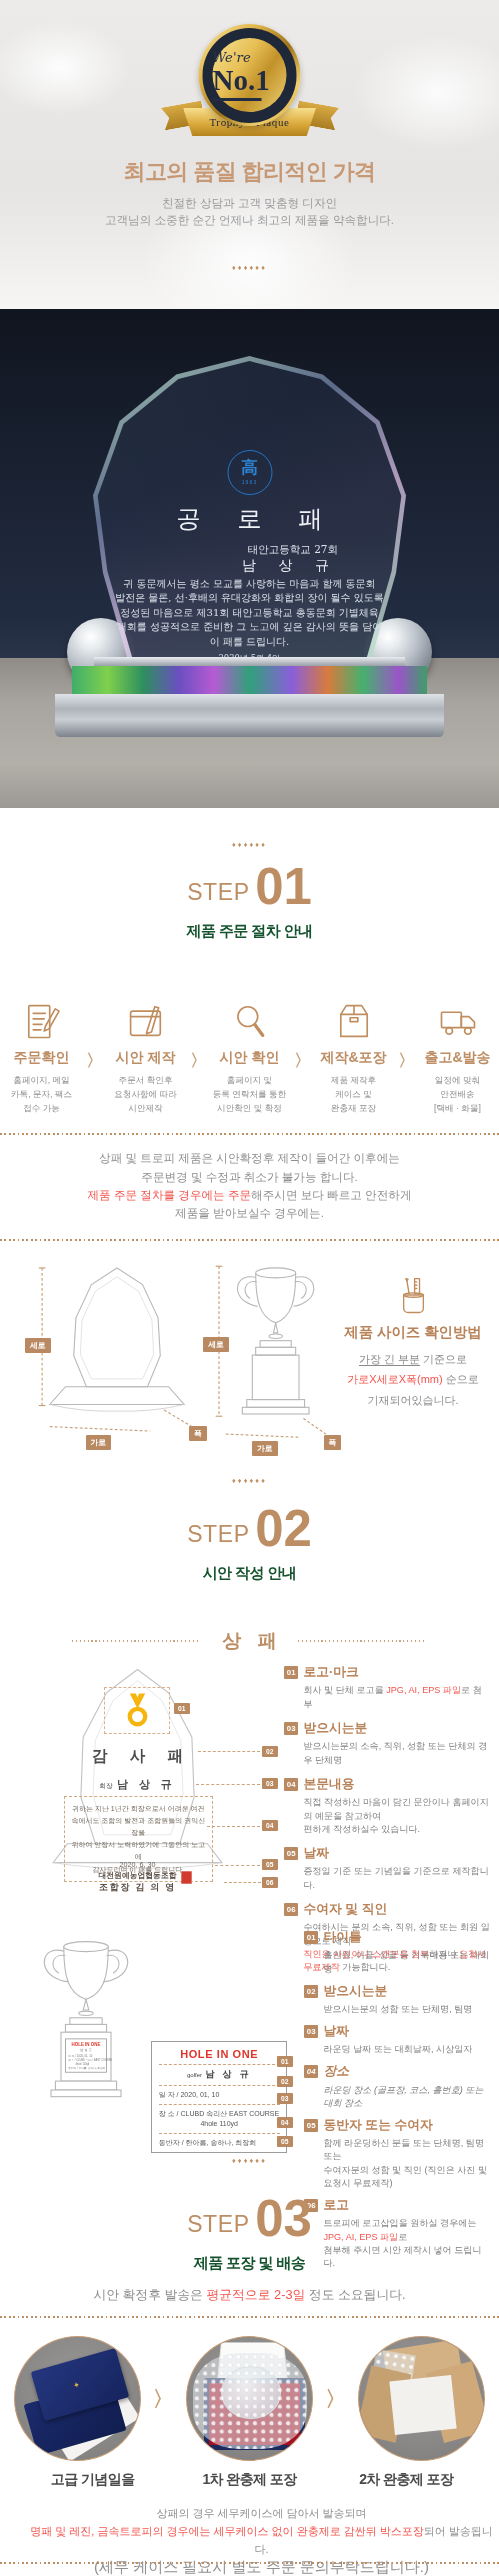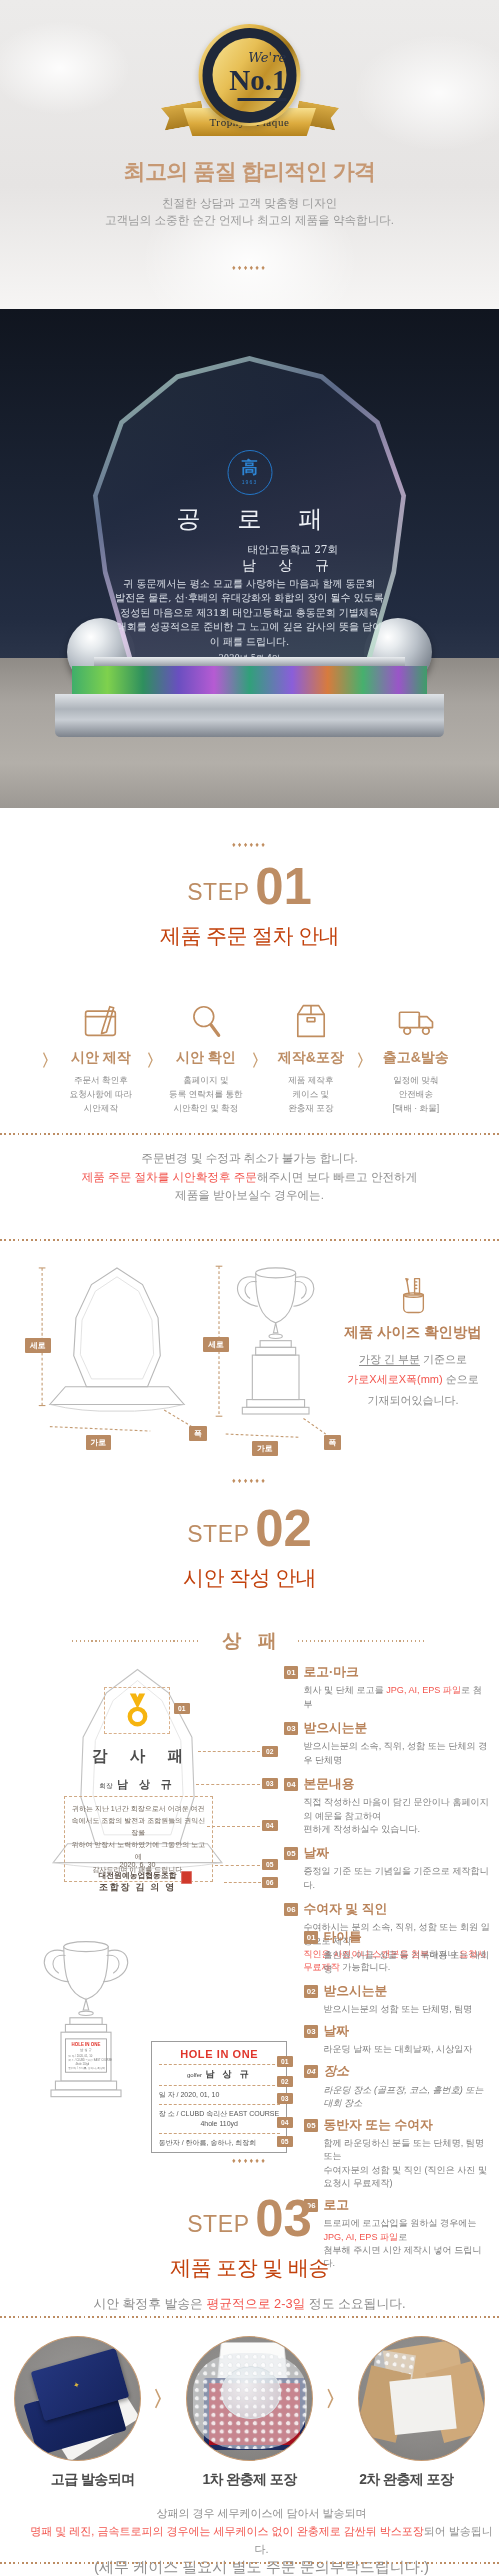--- a/index.html
+++ b/index.html
@@ -16,21 +16,21 @@
     radial-gradient(ellipse 122px 83px at 88% 30%, rgba(255,255,255,.85), rgba(255,255,255,0) 70%),
     radial-gradient(ellipse 144px 111px at 50% 85%, rgba(255,255,255,.9), rgba(255,255,255,0) 75%),
     linear-gradient(180deg,#ecebea 0%,#e6e4e3 60%,#f6f5f4 100%);}
   .badge{position:absolute;left:50%;top:24.4px;transform:translateX(-50%);width:189px;text-align:center;}
   .medal{position:relative;width:102px;height:102px;margin:0 auto;border-radius:50%;z-index:2;
     background:linear-gradient(135deg,#f9e9a8 0%,#e3b84d 28%,#9e7418 55%,#f0cf6f 78%,#c9992f 100%);
     box-shadow:0 2.8px 6.7px rgba(0,0,0,.22);}
   .medal-ring{position:absolute;inset:3.9px;border-radius:50%;background:#1f2839;}
   .medal-core{position:absolute;inset:14px;border-radius:50%;
     background:linear-gradient(125deg,#f7e292 0%,#e7bf55 38%,#c2922a 62%,#edd273 100%);
-    display:flex;flex-direction:column;align-items:flex-end;justify-content:center;}
+    display:flex;flex-direction:column;align-items:flex-start;justify-content:center;}
   .were{font-family:"DejaVu Serif",serif;font-style:italic;font-size:13.3px;color:#27324a;}
   .no1{font-family:"Liberation Serif",serif;font-weight:bold;font-size:29px;color:#222c42;line-height:1.05;}
   .no1-u{width:49px;height:2.2px;background:#222c42;margin-top:2.8px;}
   .ribbon{position:relative;margin:-18.3px auto 0;width:175px;height:28px;z-index:1;}
   .ribbon-tail{position:absolute;top:-4.4px;width:41px;height:23px;background:linear-gradient(180deg,#d8ab45,#a97c20);}
   .ribbon-tail.left{left:0;clip-path:polygon(100% 0,100% 100%,0 100%,16% 50%,0 0);transform:rotate(-10deg);}
   .ribbon-tail.right{right:0;clip-path:polygon(0 0,0 100%,100% 100%,84% 50%,100% 0);transform:rotate(10deg);}
   .ribbon-center{position:absolute;left:21px;right:21px;top:0;bottom:0;
     background:linear-gradient(180deg,#f7df8d,#dcab3e 55%,#b5841f);
     clip-path:polygon(0 0,100% 0,93% 100%,7% 100%);
@@ -85,21 +85,21 @@
     border-radius:0 0 5.5px 5.5px;}
 
   
   .sep1{height:57px;} .sep1 .diamonds{position:absolute;left:0;right:0;top:32px;}
   .sep2{height:33px;} .sep2 .diamonds{position:absolute;left:0;right:0;top:1.1px;}
   .sep3{height:42px;} .sep3 .diamonds{position:absolute;left:0;right:0;top:0px;}
   .stephead{text-align:center;}
   .stephead .row{display:flex;justify-content:center;align-items:flex-end;gap:5.5px;}
   .step-word{font-size:23px;color:#bd8d64;letter-spacing:0.6px;line-height:1;padding-bottom:4.4px;}
   .step-num{font-size:51px;font-weight:bold;color:#bd8d64;line-height:0.82;}
-  .step-title{font-size:21px;font-weight:normal;color:#c2410c;letter-spacing:-0.6px;margin-top:14.4px;}
+  .step-title{font-size:15px;font-weight:bold;color:#14532d;letter-spacing:-0.6px;margin-top:14.4px;}
   .sh1{height:128px;padding-top:1.1px;} .sh2{height:119px;} .sh3{height:118px;}
   .step3-note{margin-top:13.3px;font-size:12.8px;color:#8b8b8b;}
 
   
   .steps{height:136px;display:flex;justify-content:center;align-items:flex-start;gap:3.3px;padding-top:3.3px;}
   .step-item{width:84px;text-align:center;}
   .step-icon{height:47px;display:flex;align-items:center;justify-content:center;color:#c08d5f;}
   .step-label{font-size:14px;font-weight:bold;color:#bd8d64;margin-top:4.4px;}
   .step-desc{font-size:8.6px;line-height:14px;color:#8b8b8b;margin-top:6.7px;}
   .step-chev{width:14.4px;font-size:16.6px;color:#c99f73;font-weight:bold;align-self:flex-start;margin-top:53px;}
@@ -262,20 +262,36 @@
 
   <section class="stephead sh1">
     <div class="row">
       <span class="step-word">STEP</span>
       <span class="step-num">01</span>
     </div>
     <div class="step-title">제품 주문 절차 안내</div>
   </section>
 
   <section class="steps">
+    <div class="step-item">
+      <div class="step-icon">
+        <svg width="44" height="44" viewBox="0 0 80 80" fill="none" stroke="currentColor" stroke-width="3" stroke-linecap="round" stroke-linejoin="round">
+          <rect x="16" y="12" width="38" height="58" rx="2"></rect>
+            <line x1="24" y1="26" x2="46" y2="26"></line>
+            <line x1="24" y1="36" x2="44" y2="36"></line>
+            <line x1="24" y1="46" x2="40" y2="46"></line>
+            <line x1="24" y1="56" x2="38" y2="56"></line>
+          <path d="M46 50 L64 18 L71 22 L53 54 L44 58 Z"></path>
+        </svg>
+      </div>
+      <div class="step-label">주문확인</div>
+      <div class="step-desc pre">홈페이지, 메일
+카톡, 문자, 팩스
+접수 가능</div>
+    </div>
     <div class="step-chev">〉</div>
     <div class="step-item">
       <div class="step-icon">
         <svg width="44" height="44" viewBox="0 0 80 80" fill="none" stroke="currentColor" stroke-width="3" stroke-linecap="round" stroke-linejoin="round">
           <rect x="12" y="22" width="54" height="44" rx="4"></rect>
             <line x1="12" y1="32" x2="66" y2="32"></line>
           <path d="M42 58 L56 14 L63 16 L50 60 L41 63 Z"></path>
         </svg>
       </div>
       <div class="step-label">시안 제작</div>
@@ -324,22 +340,23 @@
       <div class="step-label">출고&amp;발송</div>
       <div class="step-desc pre">일정에 맞춰
 안전배송
 [택배 · 화물]</div>
     </div>
   </section>
 
   <div class="divider"></div>
 
   <section class="order-note">
+    <div>상패 및 트로피 제품은 시안확정후 제작이 들어간 이후에는</div>
     <div>주문변경 및 수정과 취소가 불가능 합니다.</div>
-    <div><span class="red">제품 주문 절차를 시안확정후 주문</span><span>해주시면 보다 빠르고 안전하게</span></div>
+    <div><span class="red">제품 주문 절차를 경우에는 주문</span><span>해주시면 보다 빠르고 안전하게</span></div>
     <div>제품을 받아보실수 경우에는.</div>
   </section>
 
   <div class="divider"></div>
 
   <section class="size-guide">
     <div class="sk-wrap" style="left:30.5px;top:19px;width:172px;height:189px;">
       <svg width="172" height="189" viewBox="0 0 310 340">
         <g fill="none" stroke="#b8b8b8" stroke-width="2">
           <polygon points="155,14 201,44 229,104 233,172 210,228 100,228 77,172 81,104 109,44"></polygon>
@@ -622,21 +639,21 @@
       <div class="pk-chev">〉</div>
       <div class="oval">
         <div class="c-back"></div>
         <div class="c-bubble bubble"></div>
         <div class="c-left"></div>
         <div class="c-right"></div>
         <div class="c-foam"></div>
       </div>
     </div>
     <div class="pk-captions">
-      <div class="pk-cap">고급 발송되며</div>
+      <div class="pk-cap">고급 기념일을</div>
       <div class="pk-cap" style="margin:0 16.6px;">1차 완충제 포장</div>
       <div class="pk-cap">2차 완충제 포장</div>
     </div>
     <div class="pk-notes">
       <div>상패의 경우 세무케이스에 담아서 발송되며</div>
       <div><span class="red">명패 및 레진, 금속트로피의 경우에는 세무케이스 없이 완충제로 감싼뒤 박스포장</span><span>되어 발송됩니다.</span></div>
       <div class="small">(세무 케이스 필요시 별도 주문 문의부탁드립니다.)</div>
     </div>
     <div class="divider"></div>
   </section>

